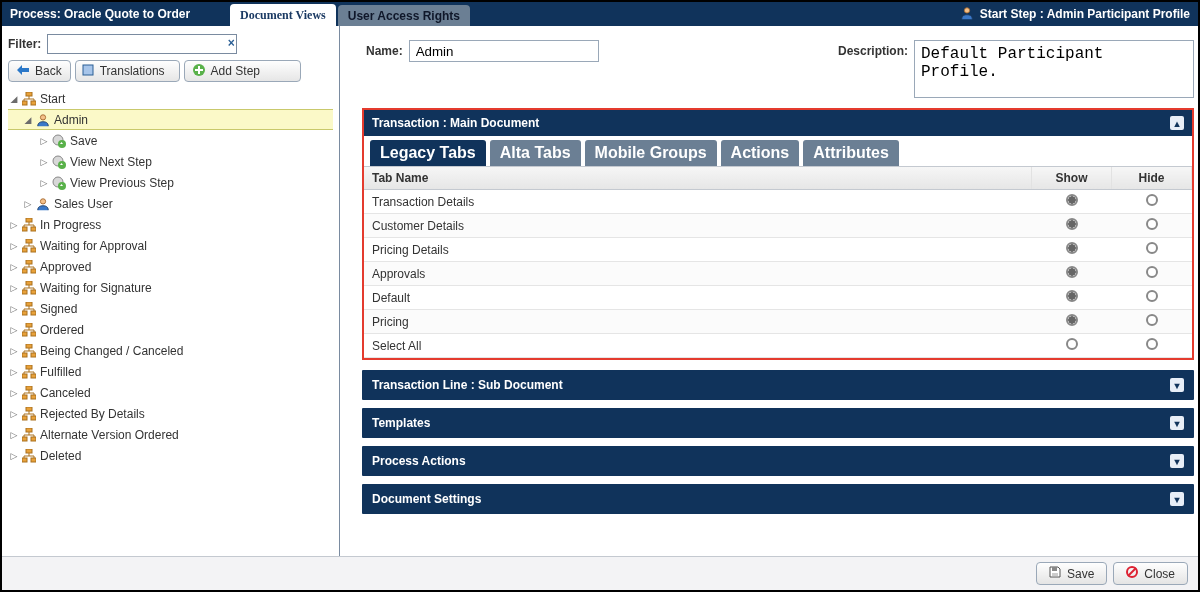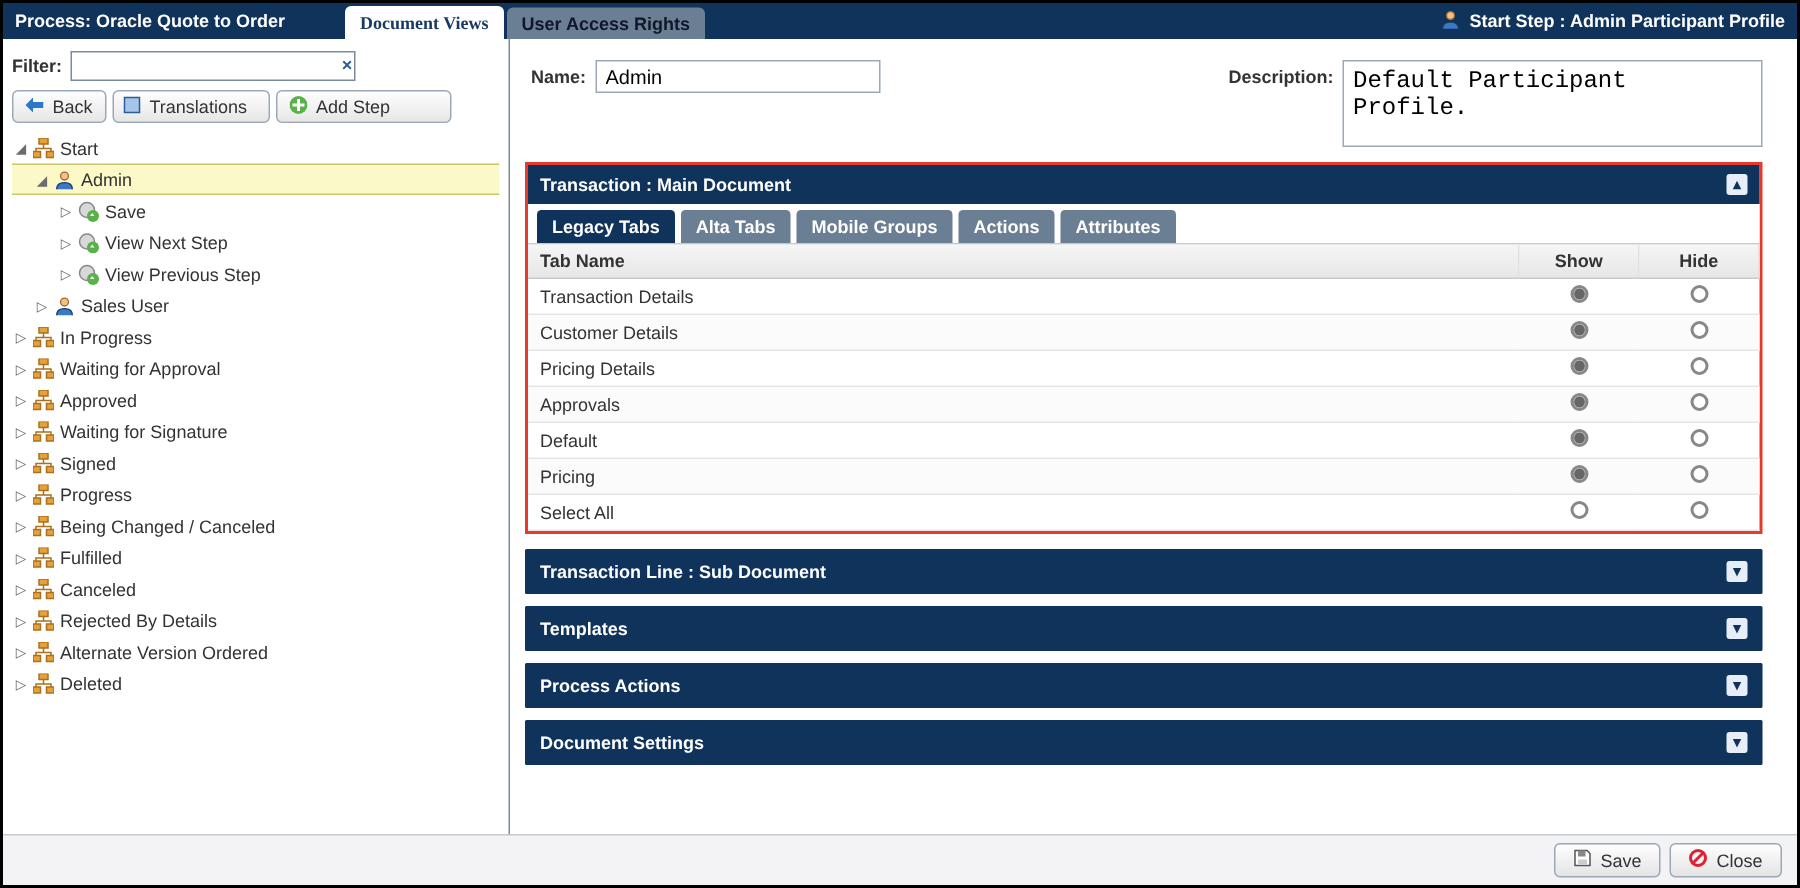--- a/index.html
+++ b/index.html
@@ -8,23 +8,23 @@
 
   .top-bar { background:#10335b; color:#fff; height:24px; display:flex; align-items:center; padding:0 8px; font-weight:bold; }
   .top-bar .title { flex:0 0 auto; }
   .top-bar .spacer { flex:1; }
   .top-bar .tabs { display:flex; align-items:flex-end; height:24px; margin-left:10px; gap:0;}
   .top-bar .tab { background:#6b7f94; color:#0f172a; padding:4px 10px 3px; border-top-left-radius:4px; border-top-right-radius:4px; margin-right:2px; cursor:pointer; font-weight:bold;}
   .top-bar .tab.active { background:#fff; color:#1b3a63;font-family:Liberation Serif, serif; }
   .top-bar .start-step { display:flex; align-items:center; gap:6px; font-weight:bold;}
   .top-bar .start-step svg { width:14px; height:14px;}
 
-  .columns { display:flex; height: calc(100% - 24px - 34px); }
+  .columns { display:flex; height: calc(100% - 24px - 34px); gap: 12px; }
   .left { width:338px; border-right:1px solid #7a8ba0; padding:4px 6px 6px 6px; background:#fff; display:flex; flex-direction:column;}
-  .right { flex:1; padding:6px 23px 6px 10px; overflow:auto; }
+  .right { flex:1; padding:6px 4px 6px 10px; overflow:auto; }
 
   .filter-row { display:flex; align-items:center; margin:4px 0 6px 0; }
   .filter-row label { font-weight:bold; margin-right:6px;}
   .filter-wrap { position:relative; flex:1;}
   .filter-wrap input { width:190px; height:20px; border:1px solid #7a8ba0; padding:0 18px 0 4px;}
   .filter-wrap .clear { position:absolute; left:176px; top:2px; width:16px; height:16px; color:#2b5f95; cursor:pointer; font-weight:bold; text-align:center; line-height:14px; border-radius:3px; }
 
   .btn-row { display:flex; align-items:center; gap:4px; margin-bottom:6px;}
   .pill-btn { background:linear-gradient(#fefefe,#e6e6e6); border:1px solid #9aa8b8; border-radius:4px; padding:2px 8px; display:inline-flex; align-items:center; gap:6px; cursor:pointer; height:22px; font-size:12px;}
 
@@ -43,21 +43,21 @@
   .name-desc label { font-weight:bold; padding-top:4px;}
   .name-desc input[type=text] { border:1px solid #9aa8b8; height:22px; padding:0 6px; width:190px;}
   .name-desc textarea { border:1px solid #9aa8b8; padding:4px 6px; width:280px; height:58px; font-family:Liberation Mono, monospace; font-size:16px; resize:none;}
 
   .red-outline { border:2px solid #e43b2e; padding:0; margin-bottom:10px;}
   .panel-hd { background:#10335b; color:#fff; font-weight:bold; padding:6px 8px; display:flex; align-items:center;}
   .panel-hd .pt { flex:1;}
   .collapse-ic { width:14px; height:14px; background:#e7eef7; border-radius:2px; display:inline-flex; align-items:center; justify-content:center; color:#10335b; font-size:10px; cursor:pointer;}
 
   .subtabs { display:flex; background:#fff; border-bottom:1px solid #c4c9d0; padding-top:4px;}
-  .stab { background:#6b7f94; color:#fff; padding:4px 10px; margin-left:4px; border-top-left-radius:3px; border-top-right-radius:3px; cursor:pointer; font-weight:bold; font-size:12px;}
+  .stab { background:#6b7f94; color:#fff; padding:4px 10px; margin-left:4px; border-top-left-radius:3px; border-top-right-radius:3px; cursor:pointer; font-weight:bold; font-size:16px;}
   .stab.active { background:#10335b; color:#fff; }
   .stab.first { margin-left:6px;}
 
   table.tabtable { width:100%; border-collapse:collapse;}
   table.tabtable th { background:linear-gradient(#f6f6f6,#e6e6e6); text-align:left; font-weight:bold; padding:4px 8px; border-bottom:1px solid #c4c9d0; border-right:1px solid #e2e2e2;}
   table.tabtable th.center, table.tabtable td.center { text-align:center;}
   table.tabtable td { padding:4px 8px; border-bottom:1px solid #e5e5e5;}
   table.tabtable tr:nth-child(even) td { background:#fbfbfb;}
   .dot { width:12px; height:12px; border:2px solid #888; border-radius:50%; display:inline-block; background:#fff;}
   .dot.sel { background:radial-gradient(circle at center, #666 0 3.5px, #fff 4px);}
@@ -258,21 +258,21 @@
           <div class="tree-row">
             <span class="tri">▷</span>
             <span class="ic">
               <svg width="14" height="14" viewBox="0 0 14 14">
                 <rect x="4" y="0" width="6" height="4" fill="#e8a13a" stroke="#a9711f"></rect>
                 <rect x="0" y="9" width="5" height="4" fill="#e8a13a" stroke="#a9711f"></rect>
                 <rect x="9" y="9" width="5" height="4" fill="#e8a13a" stroke="#a9711f"></rect>
                 <path d="M7 4v3M2 9V7h10v2" stroke="#a9711f" fill="none"></path>
               </svg>
             </span>
-            <span class="lbl">Progress</span>
+            <span class="lbl">Ordered</span>
           </div>
           <div class="tree-row">
             <span class="tri">▷</span>
             <span class="ic">
               <svg width="14" height="14" viewBox="0 0 14 14">
                 <rect x="4" y="0" width="6" height="4" fill="#e8a13a" stroke="#a9711f"></rect>
                 <rect x="0" y="9" width="5" height="4" fill="#e8a13a" stroke="#a9711f"></rect>
                 <rect x="9" y="9" width="5" height="4" fill="#e8a13a" stroke="#a9711f"></rect>
                 <path d="M7 4v3M2 9V7h10v2" stroke="#a9711f" fill="none"></path>
               </svg>

